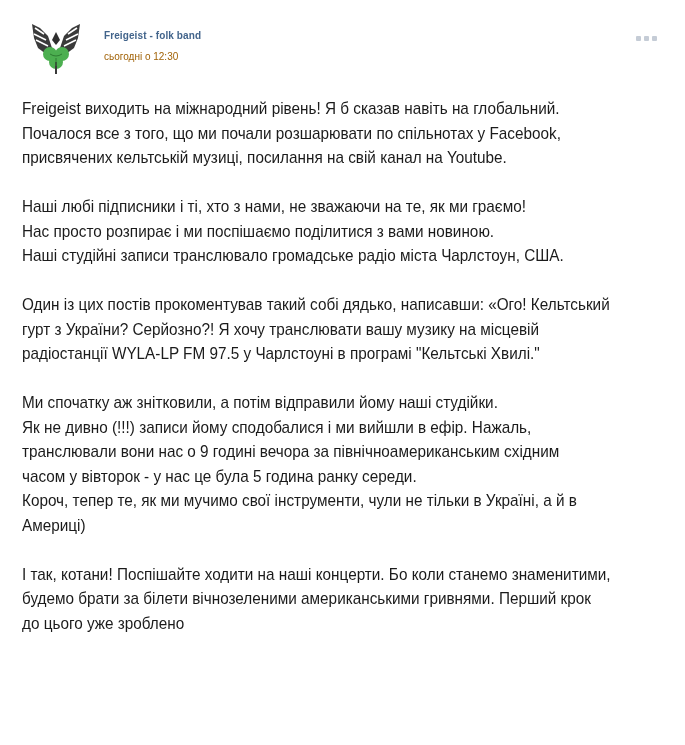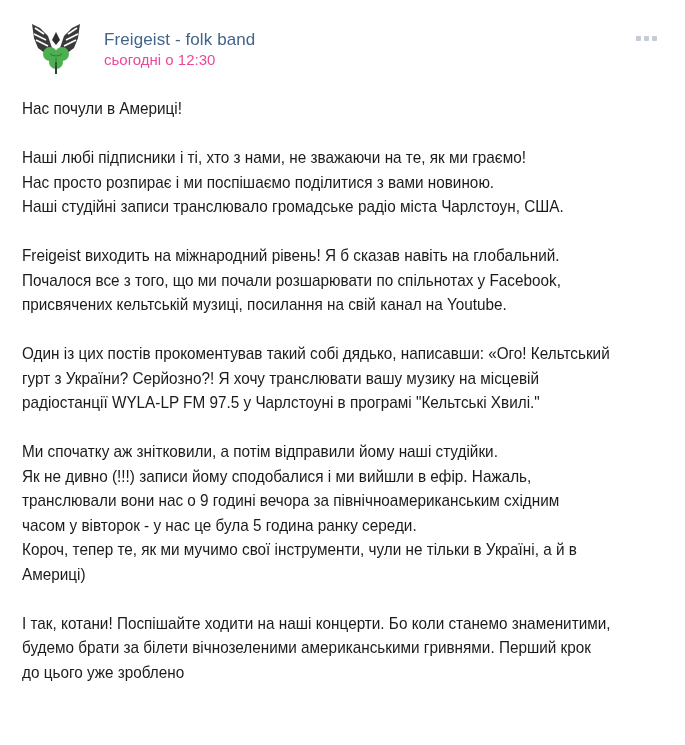--- a/index.html
+++ b/index.html
@@ -1,20 +1,20 @@
 <!DOCTYPE html>
 <html><head>
   <meta charset="utf-8">
   <style>
     html, body { margin: 0; padding: 0; background: #ffffff; }
     body { width: 685px; height: 745px; overflow: hidden; position: relative; font-family: "Liberation Sans", sans-serif; }
     .header { position: absolute; left: 0; top: 0; width: 685px; height: 90px; }
     .avatar { position: absolute; left: 26px; top: 18px; width: 60px; height: 60px; }
-    .author { position: absolute; left: 104px; top: 30px; font-size: 17px; font-weight: normal; color: #42648b; letter-spacing: 0.1px; white-space: nowrap; }
-    .time { position: absolute; left: 104px; top: 51px; font-size: 15px; color: #ec4899; white-space: nowrap; }
+    .author { position: absolute; left: 104px; top: 30px; font-size: 10px; font-weight: bold; color: #42648b; letter-spacing: 0.1px; white-space: nowrap; }
+    .time { position: absolute; left: 104px; top: 51px; font-size: 10px; color: #a16207; white-space: nowrap; }
     .more { position: absolute; left: 636px; top: 36px; width: 24px; height: 8px; display: flex; gap: 3px; cursor: pointer; }
     .more span { width: 5px; height: 5px; background: #c5ccd6; border-radius: 1px; display: block; }
     .body { position: absolute; left: 22px; top: 97px; width: 660px; font-size: 17px; color: #1b1b1b; line-height: 24.5px; }
     .para { margin: 0 0 24.5px 0; }
     .line { display: block; white-space: nowrap; transform: scaleX(0.9); transform-origin: left center; }
   </style>
 </head>
 <body>
 
 <div class="header">
@@ -40,31 +40,28 @@
   <div class="time">сьогодні о 12:30</div>
   <div class="more">
     <span></span>
     <span></span>
     <span></span>
   </div>
 </div>
 
 <div class="body">
   <p class="para">
-    <span class="line">Нас почули в Америці!</span>
+    <span class="line">Freigeist виходить на міжнародний рівень! Я б сказав навіть на глобальний.</span>
+    <span class="line">Почалося все з того, що ми почали розшарювати по спільнотах у Facebook,</span>
+    <span class="line">присвячених кельтській музиці, посилання на свій канал на Youtube.</span>
   </p>
   <p class="para">
     <span class="line">Наші любі підписники і ті, хто з нами, не зважаючи на те, як ми граємо!</span>
     <span class="line">Нас просто розпирає і ми поспішаємо поділитися з вами новиною.</span>
     <span class="line">Наші студійні записи транслювало громадське радіо міста Чарлстоун, США.</span>
-  </p>
-  <p class="para">
-    <span class="line">Freigeist виходить на міжнародний рівень! Я б сказав навіть на глобальний.</span>
-    <span class="line">Почалося все з того, що ми почали розшарювати по спільнотах у Facebook,</span>
-    <span class="line">присвячених кельтській музиці, посилання на свій канал на Youtube.</span>
   </p>
   <p class="para">
     <span class="line">Один із цих постів прокоментував такий собі дядько, написавши: «Ого! Кельтський</span>
     <span class="line">гурт з України? Серйозно?! Я хочу транслювати вашу музику на місцевій</span>
     <span class="line">радіостанції WYLA-LP FM 97.5 у Чарлстоуні в програмі "Кельтські Хвилі."</span>
   </p>
   <p class="para">
     <span class="line">Ми спочатку аж знітковили, а потім відправили йому наші студійки.</span>
     <span class="line">Як не дивно (!!!) записи йому сподобалися і ми вийшли в ефір. Нажаль,</span>
     <span class="line">транслювали вони нас о 9 годині вечора за північноамериканським східним</span>

